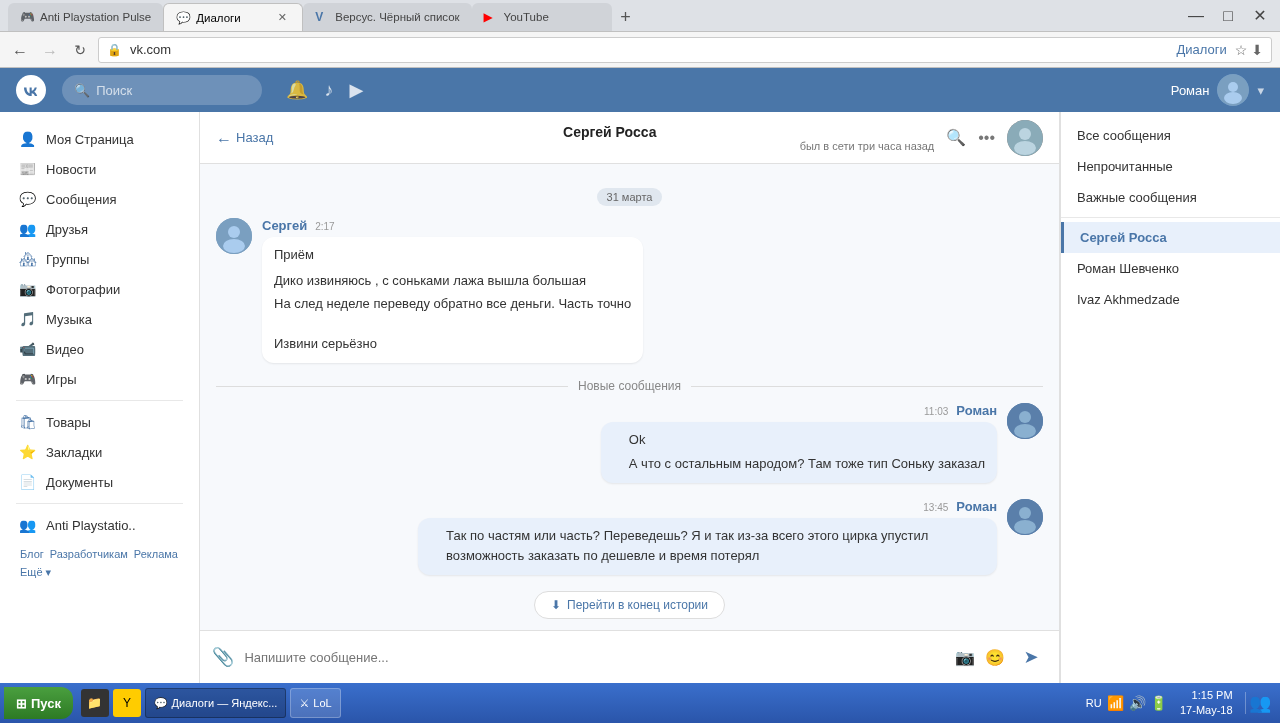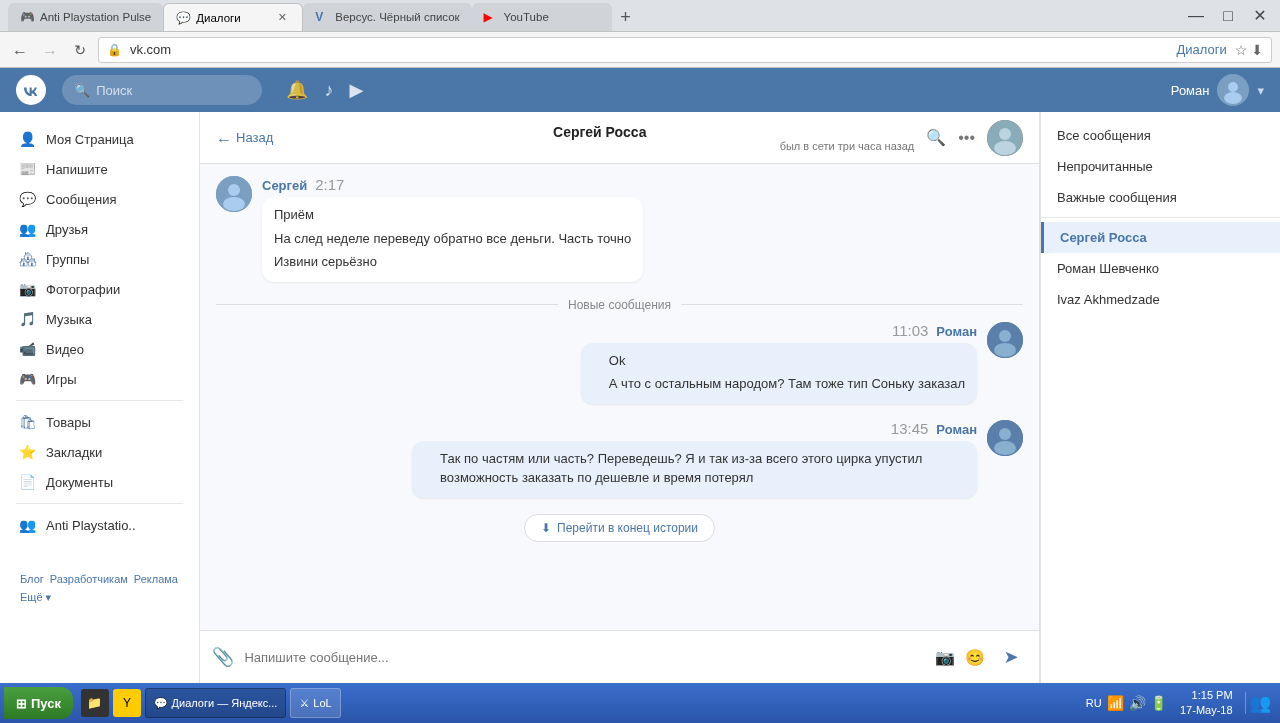--- a/index.html
+++ b/index.html
@@ -244,21 +244,20 @@
       background: #e8e8e8;
       margin: 6px 16px;
     }
     .sidebar-footer {
       padding: 8px 20px;
       font-size: 11px;
       color: #888;
       display: flex;
       gap: 6px;
       flex-wrap: wrap;
-      margin-top: 25px;
     }
     .sidebar-footer a { color: #4a76a8; text-decoration: none; font-size: 11px; }
 
     
     .chat-area {
       flex: 1;
       display: flex;
       flex-direction: column;
       background: white;
       border-right: 1px solid #e0e0e0;
@@ -365,21 +364,21 @@
       align-items: baseline;
       gap: 8px;
       margin-bottom: 4px;
     }
     .msg-name {
       font-size: 13px;
       font-weight: bold;
       color: #4a76a8;
     }
     .msg-time {
-      font-size: 15px;
+      font-size: 10px;
       color: #999;
     }
     .msg-bubble {
       background: white;
       border-radius: 12px;
       padding: 8px 12px;
       color: #333;
       font-size: 13px;
       line-height: 1.5;
       box-shadow: 0 1px 2px rgba(0,0,0,0.08);
@@ -467,21 +466,21 @@
       display: flex;
       align-items: center;
       justify-content: center;
       color: #4a76a8;
       font-size: 18px;
       cursor: pointer;
     }
 
     
     .messages-panel {
-      width: 240px;
+      width: 220px;
       background: white;
       padding: 8px 0;
       border-left: 1px solid #e0e0e0;
     }
     .msg-panel-item {
       padding: 8px 16px;
       font-size: 13px;
       color: #333;
       cursor: pointer;
     }
@@ -658,21 +657,21 @@
 
   <div class="vk-main">
 
     <div class="vk-sidebar">
       <div class="sidebar-item">
         <span class="sidebar-icon">👤</span>
         <span>Моя Страница</span>
       </div>
       <div class="sidebar-item">
         <span class="sidebar-icon">📰</span>
-        <span>Напишите</span>
+        <span>Новости</span>
       </div>
       <div class="sidebar-item">
         <span class="sidebar-icon">💬</span>
         <span>Сообщения</span>
       </div>
       <div class="sidebar-item">
         <span class="sidebar-icon">👥</span>
         <span>Друзья</span>
       </div>
       <div class="sidebar-item">
@@ -739,38 +738,42 @@
         <div class="chat-user-avatar">
           <svg width="36" height="36" viewBox="0 0 36 36">
             <circle cx="18" cy="18" r="18" fill="#8aabb8"></circle>
             <circle cx="18" cy="14" r="6" fill="#bbd4e0"></circle>
             <ellipse cx="18" cy="28" rx="11" ry="7" fill="#bbd4e0"></ellipse>
           </svg>
         </div>
       </div>
 
       <div class="chat-messages">
+        <div class="date-divider">
+          <span class="date-label">31 марта</span>
+        </div>
 
         <div class="message-group">
           <div class="msg-avatar av-sergey">
             <svg width="36" height="36" viewBox="0 0 36 36">
               <circle cx="18" cy="18" r="18" fill="#7a9fc0"></circle>
               <circle cx="18" cy="14" r="6" fill="#aaccee"></circle>
               <ellipse cx="18" cy="28" rx="11" ry="7" fill="#aaccee"></ellipse>
             </svg>
           </div>
           <div class="msg-content">
             <div class="msg-header">
               <span class="msg-name">Сергей</span>
               <span class="msg-time">2:17</span>
             </div>
             <div class="msg-bubble">
               <div class="msg-text">Приём</div>
+              <div class="msg-text" style="margin-top:6px;">Дико извиняюсь , с соньками лажа вышла большая</div>
               <div class="msg-text" style="margin-top:4px;">На след неделе переведу обратно все деньги. Часть точно</div>
-              <div class="msg-text" style="margin-top:4px;">Извини серьёзно</div>
+              <div class="msg-text" style="margin-top:20px;">Извини серьёзно</div>
             </div>
           </div>
         </div>
 
         <div class="new-messages-divider">
           <span>Новые сообщения</span>
         </div>
 
         <div class="message-group own">
           <div class="msg-avatar av-roman">

